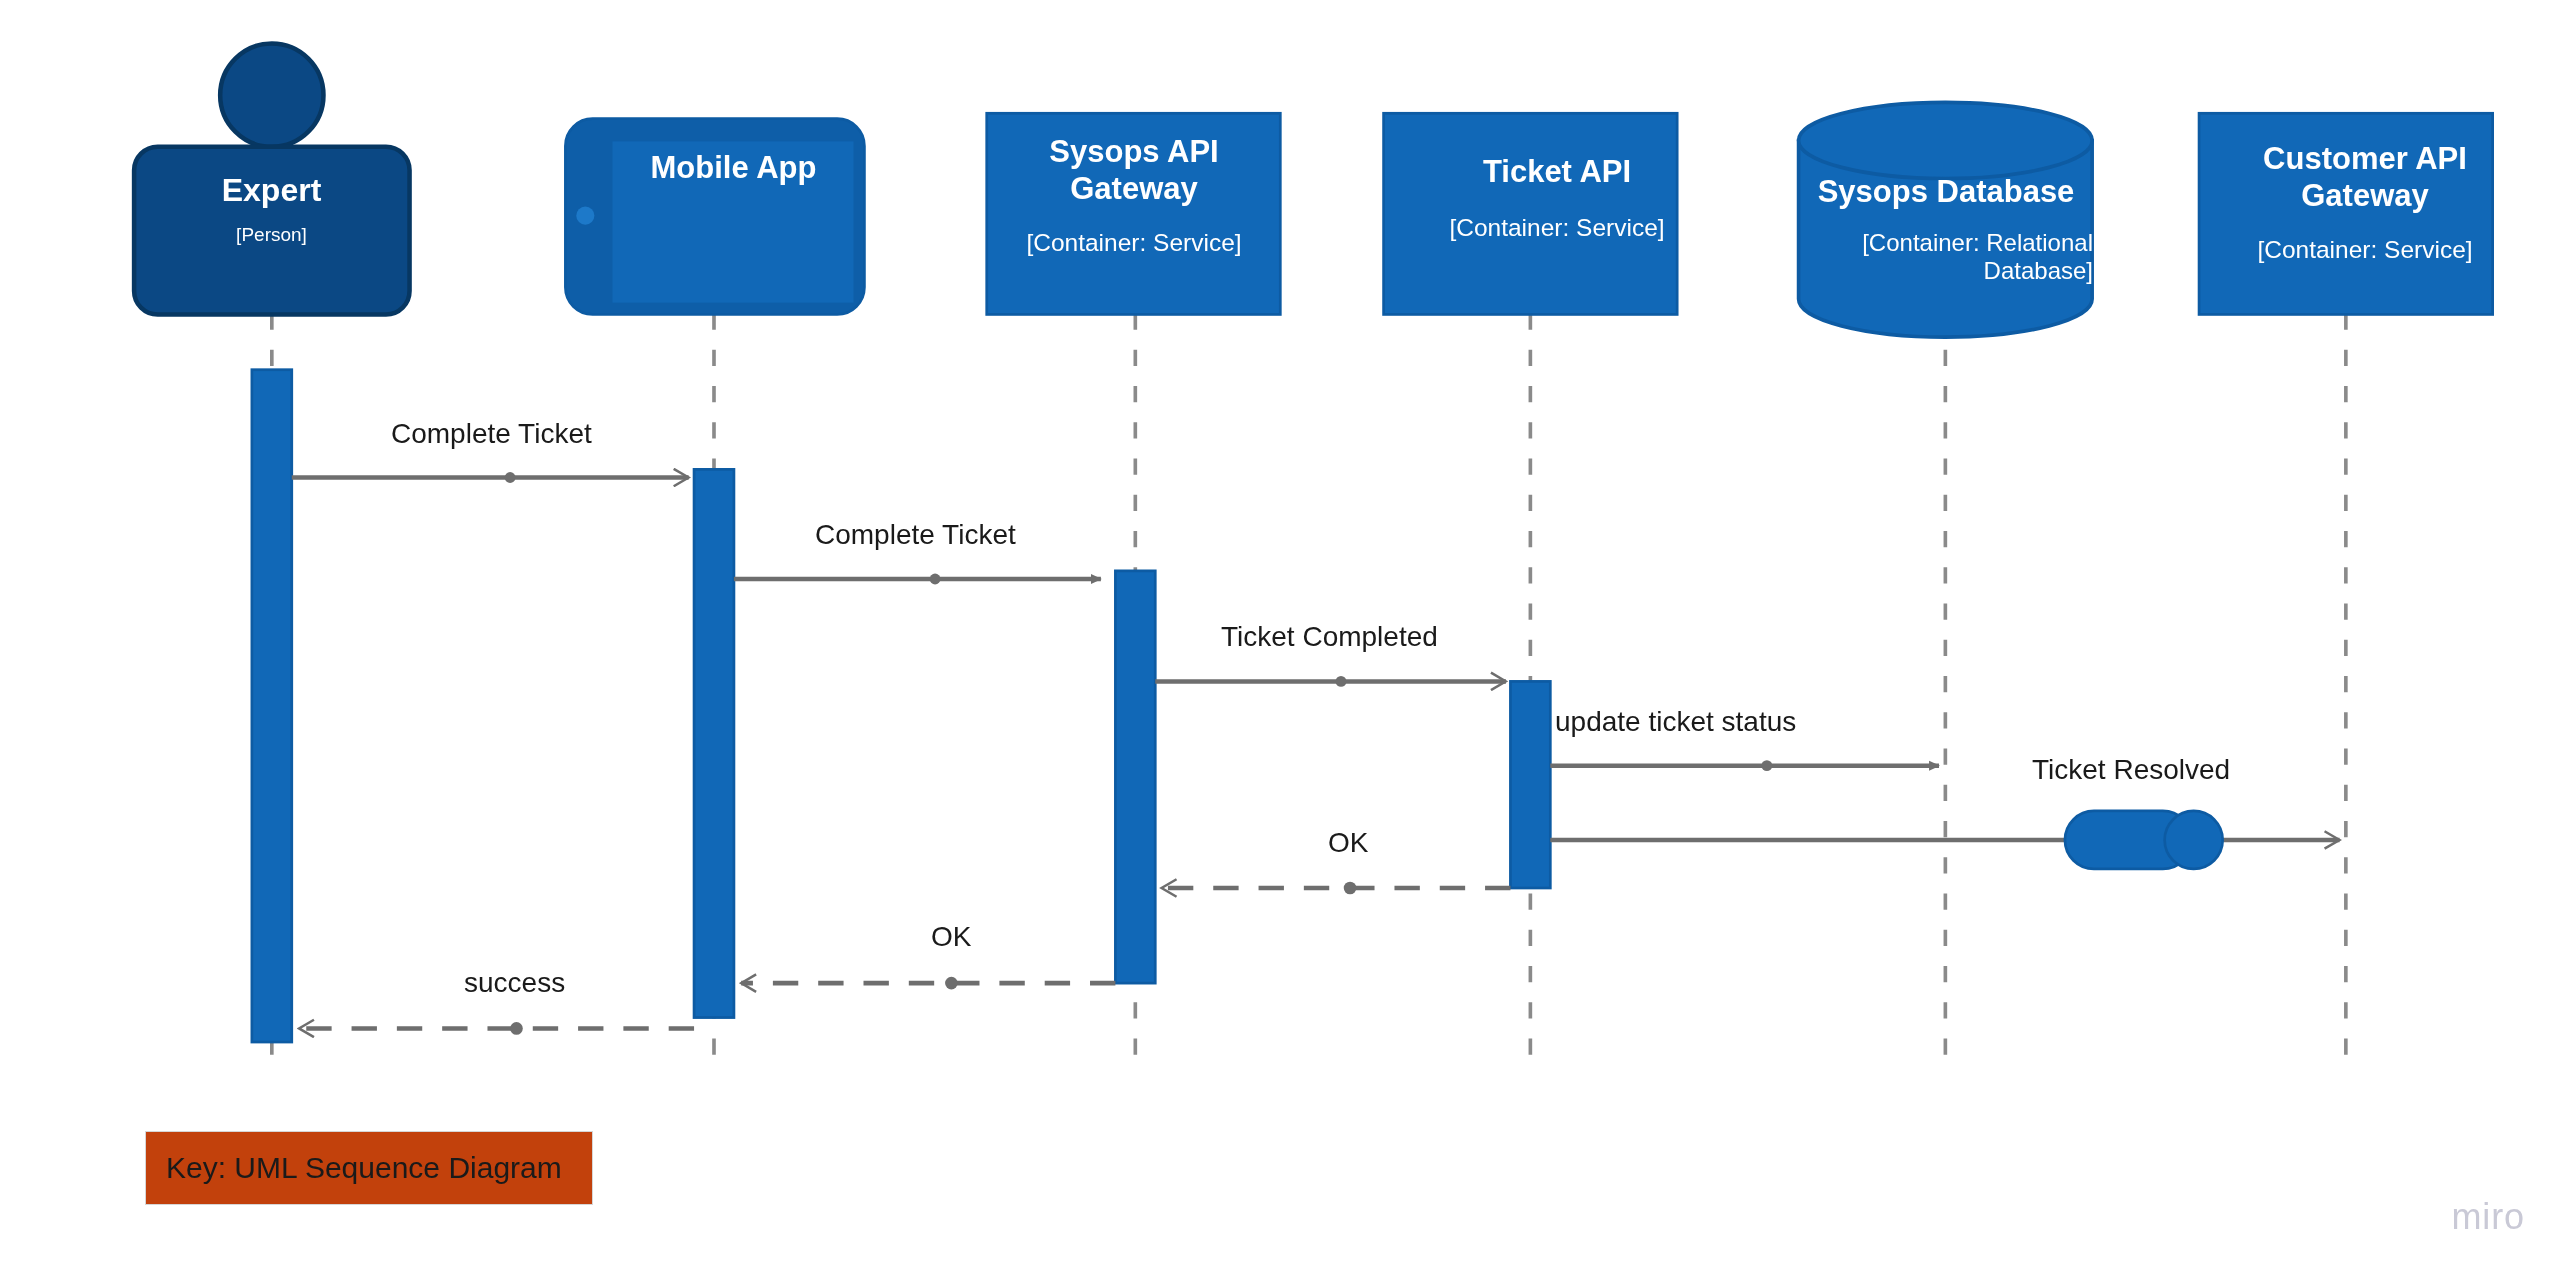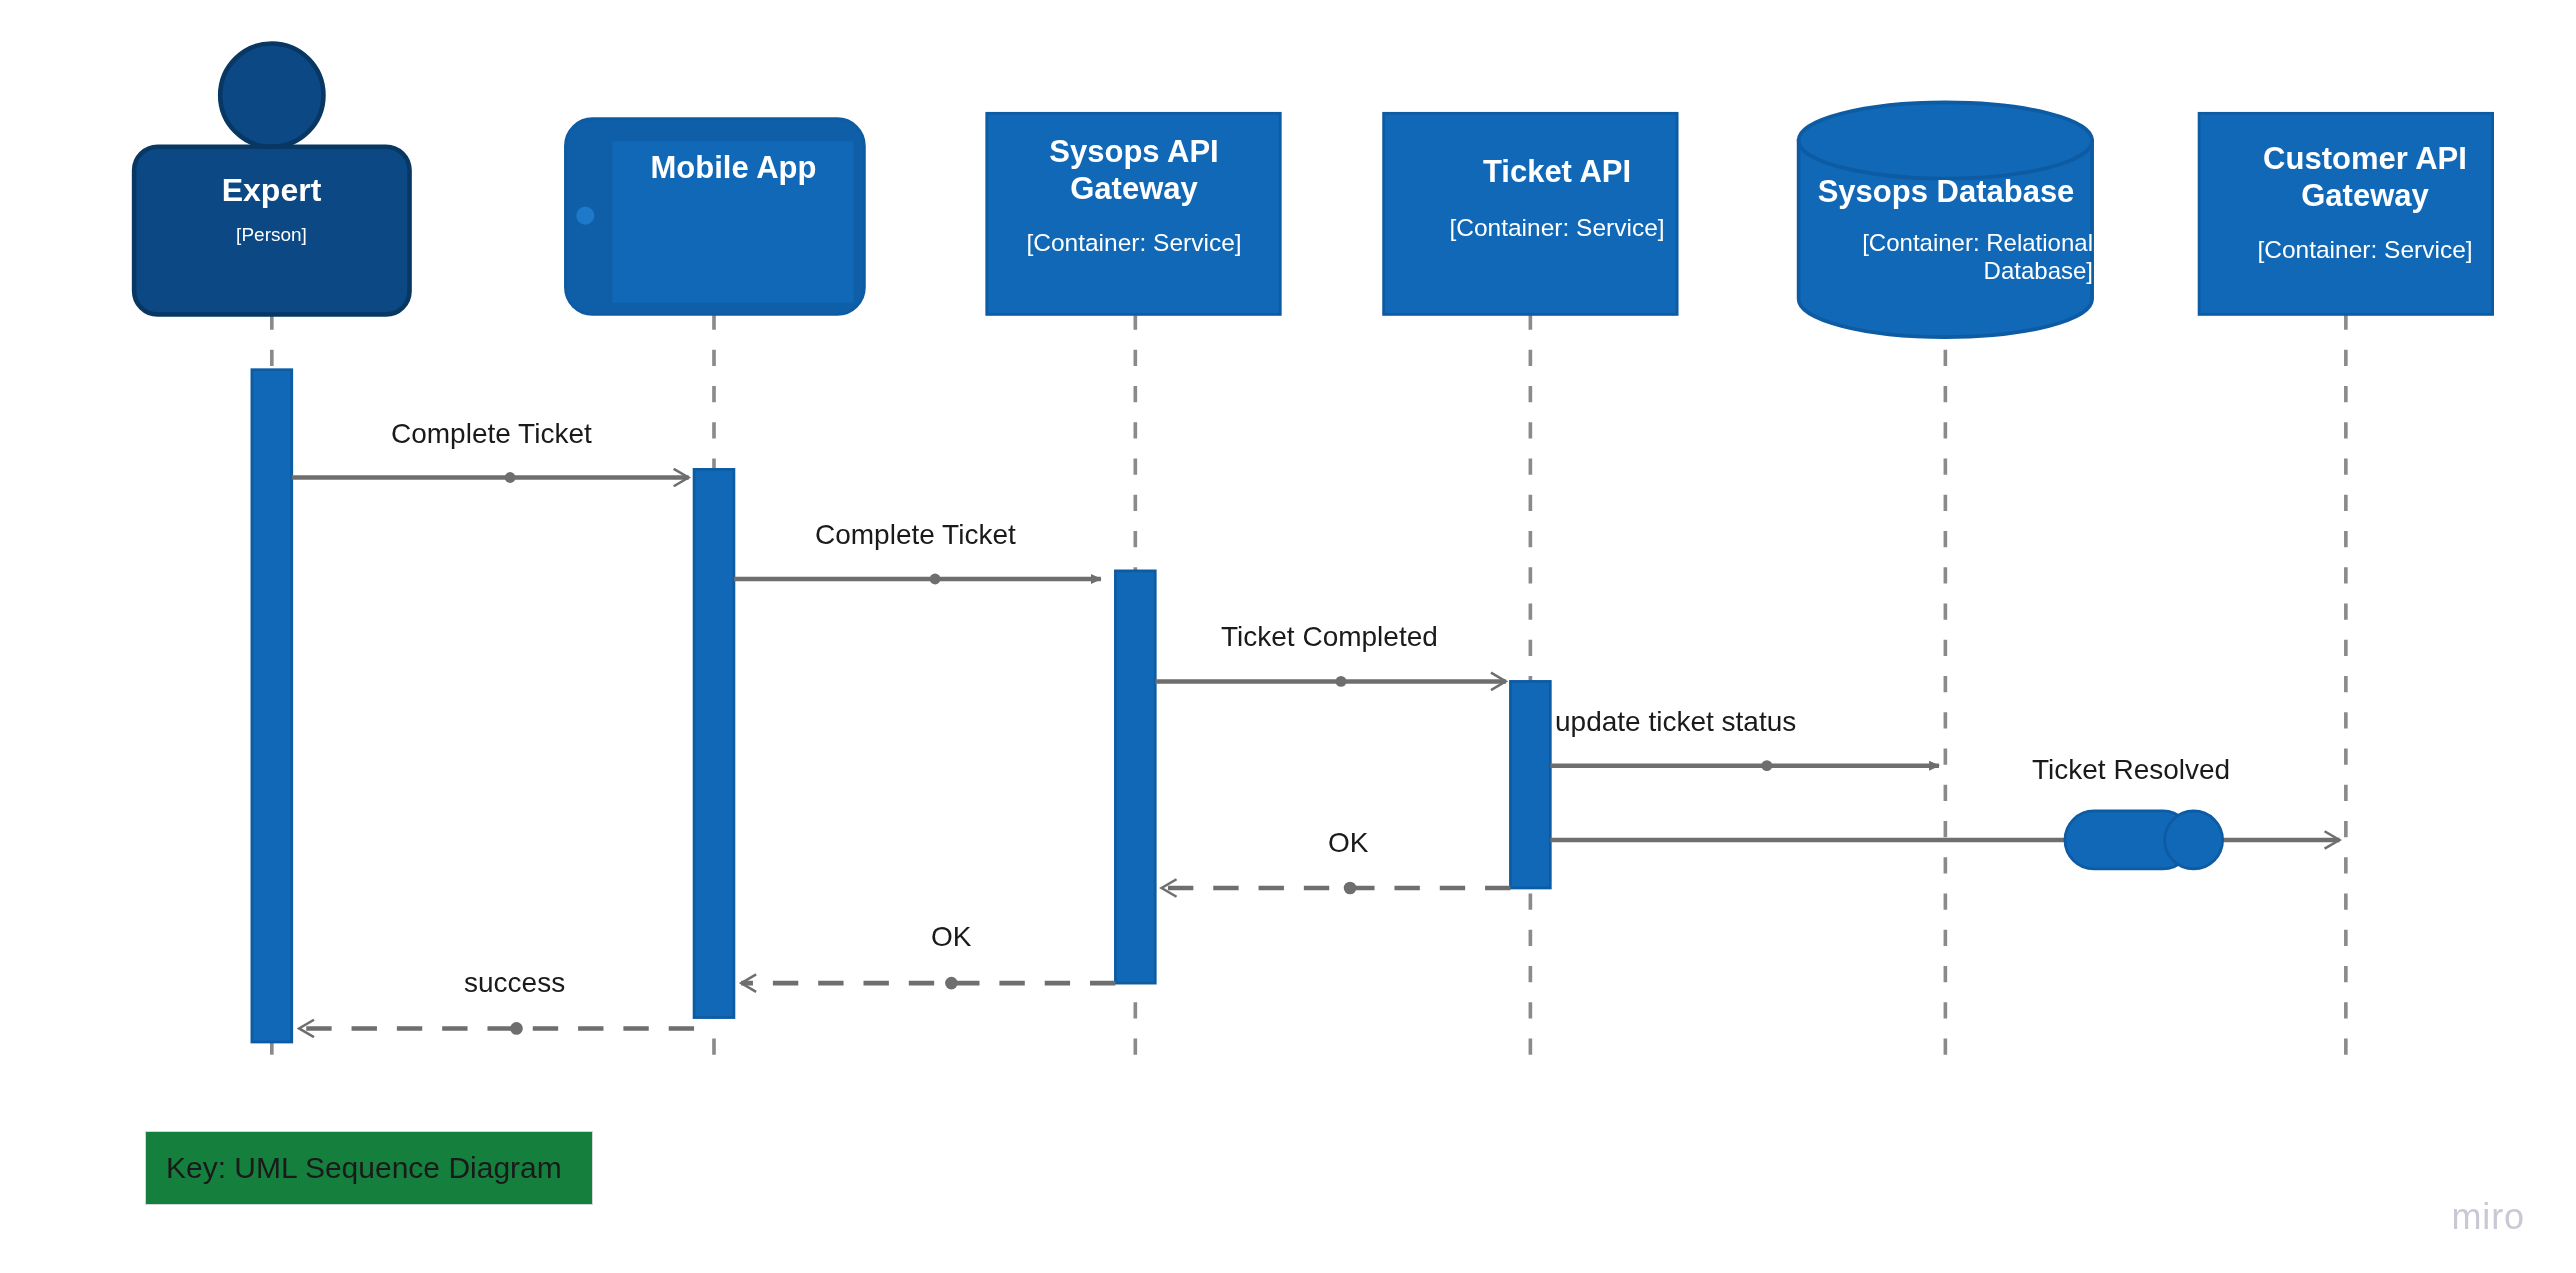--- a/index.html
+++ b/index.html
@@ -50,21 +50,21 @@
     white-space: nowrap;
     line-height: 1.1;
   }
   .key-box {
     position: absolute;
     left: 145px;
     top: 1131px;
     width: 448px;
     height: 74px;
     border: 1.8px solid #d6d6d6;
-    background: #15803d;
+    background: #c2410c;
     box-sizing: border-box;
     display: flex;
     align-items: center;
     padding-left: 20px;
     font-size: 30px;
     color: #1a1a1a;
   }
   .miro-mark {
     position: absolute;
     right: 51px;

